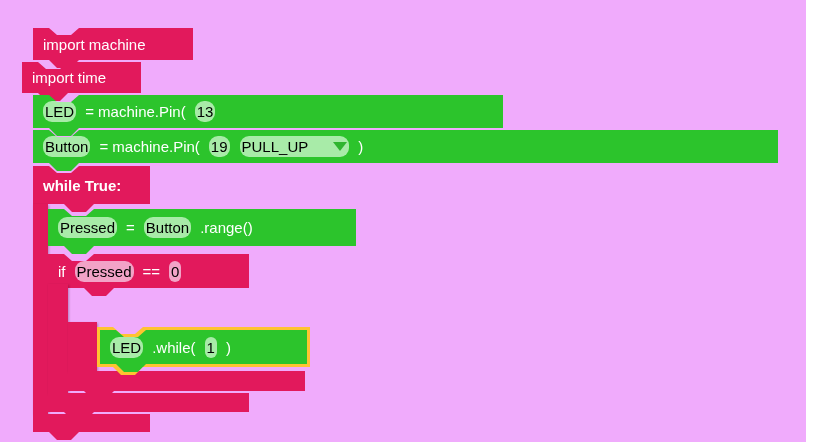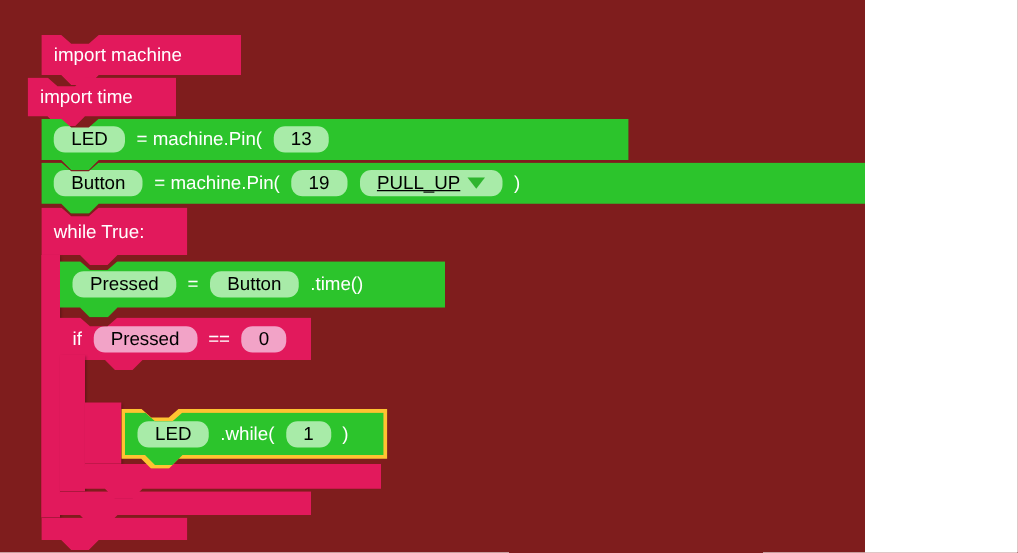--- a/index.html
+++ b/index.html
@@ -7,21 +7,21 @@
     --field-pink:#F2A3C7;
     --green:#2CC42C;
     --field-green:#A8EBA8;
     --yellow:#FFC331;
     --arrow-green:#2FB52F;
     --text-light:#FFFFFF;
     --text-dark:#000000;
   }
   html,body{margin:0;padding:0;background:#FFFFFF;}
   #workspace{
-    position:relative;width:692px;height:442px;background:#7f1d1d;overflow:hidden;
+    position:relative;width:806px;height:442px;background:#f0abfc;overflow:hidden;
     font-family:"Liberation Sans", sans-serif;font-size:15px;
   }
   .piece{
     position:absolute;display:flex;align-items:center;box-sizing:border-box;
     padding:0 10px 8px 10px; 
     color:var(--text-light);white-space:nowrap;
     filter:drop-shadow(0 2px 1px rgba(0,0,0,0.35));
   }
   
   .shape-stack{
@@ -40,29 +40,29 @@
     clip-path:polygon(
       0 0,100% 0,100% calc(100% - 8px),
       46px calc(100% - 8px),38px 100%,24px 100%,16px calc(100% - 8px),
       0 calc(100% - 8px));
   }
   .arm{position:absolute;filter:drop-shadow(1px 1px 1px rgba(0,0,0,0.25));}
   .pink{background:var(--pink);}
   .green{background:var(--green);}
   .field{
     display:inline-flex;align-items:center;justify-content:center;
-    border-radius:9px;padding:1px 14px;margin:0 5px;
+    border-radius:9px;padding:1px 2px;margin:0 5px;
     color:var(--text-dark);line-height:19px;
   }
   .field:first-child{margin-left:0;}
   .f-green{background:var(--field-green);}
   .f-pink{background:var(--field-pink);}
   .lbl{margin:0 4px;}
   .lbl:first-child{margin-left:0;}
-  .dropdown{gap:6px;cursor:pointer;text-decoration:underline;}
+  .dropdown{gap:25px;cursor:pointer;}
   .dd-arrow{
     width:0;height:0;border-left:7px solid transparent;border-right:7px solid transparent;
     border-top:9px solid var(--arrow-green);display:inline-block;
   }
   
   .select-wrap{
     position:absolute;background:var(--yellow);
     filter:drop-shadow(0 2px 1px rgba(0,0,0,0.35));
   }
   .select-wrap .inner{
@@ -94,31 +94,31 @@
     <span class="field f-green">Button</span>
     <span class="lbl">= machine.Pin(</span>
     <span class="field f-green">19</span>
     <span class="field f-green dropdown">
       <span>PULL_UP</span>
       <span class="dd-arrow"></span>
     </span>
     <span class="lbl">)</span>
   </div>
 
-  <div class="piece pink shape-stack" style="left:33px;top:166px;width:117px;height:46px;--s:31px;">
+  <div class="piece pink shape-stack" style="left:33px;top:166px;width:117px;height:46px;font-weight:bold;--s:31px;">
     <span class="lbl">while True:</span>
   </div>
   <div class="arm pink" style="left:33px;top:204px;width:15px;height:210px;"></div>
   <div class="piece pink shape-bottom" style="left:33px;top:414px;width:117px;height:26px;"></div>
 
   <div class="piece green shape-stack" style="left:48px;top:209px;width:308px;height:45px;">
     <span class="field f-green">Pressed</span>
     <span class="lbl">=</span>
     <span class="field f-green">Button</span>
-    <span class="lbl">.time()</span>
+    <span class="lbl">.range()</span>
   </div>
 
   <div class="piece pink shape-stack" style="left:48px;top:254px;width:201px;height:42px;--s:36px;">
     <span class="lbl">if</span>
     <span class="field f-pink">Pressed</span>
     <span class="lbl">==</span>
     <span class="field f-pink">0</span>
   </div>
   <div class="arm pink" style="left:48px;top:284px;width:20px;height:109px;"></div>
   <div class="piece pink shape-bottom" style="left:48px;top:393px;width:201px;height:27px;"></div>

